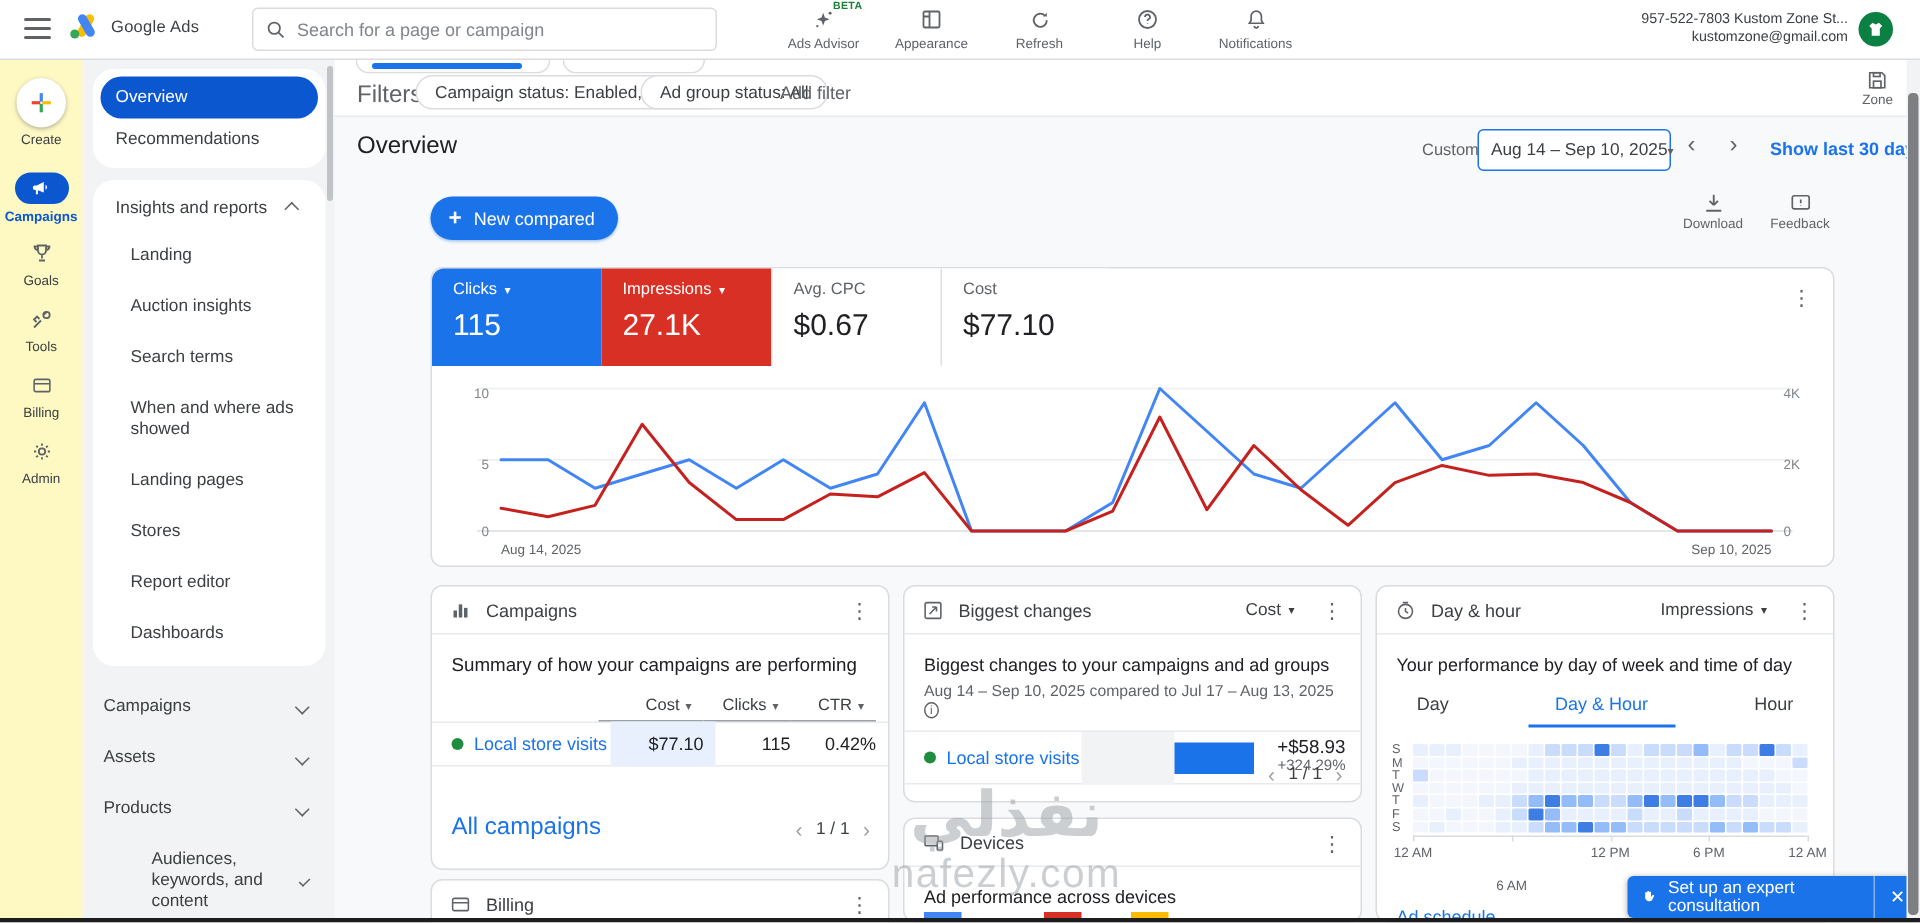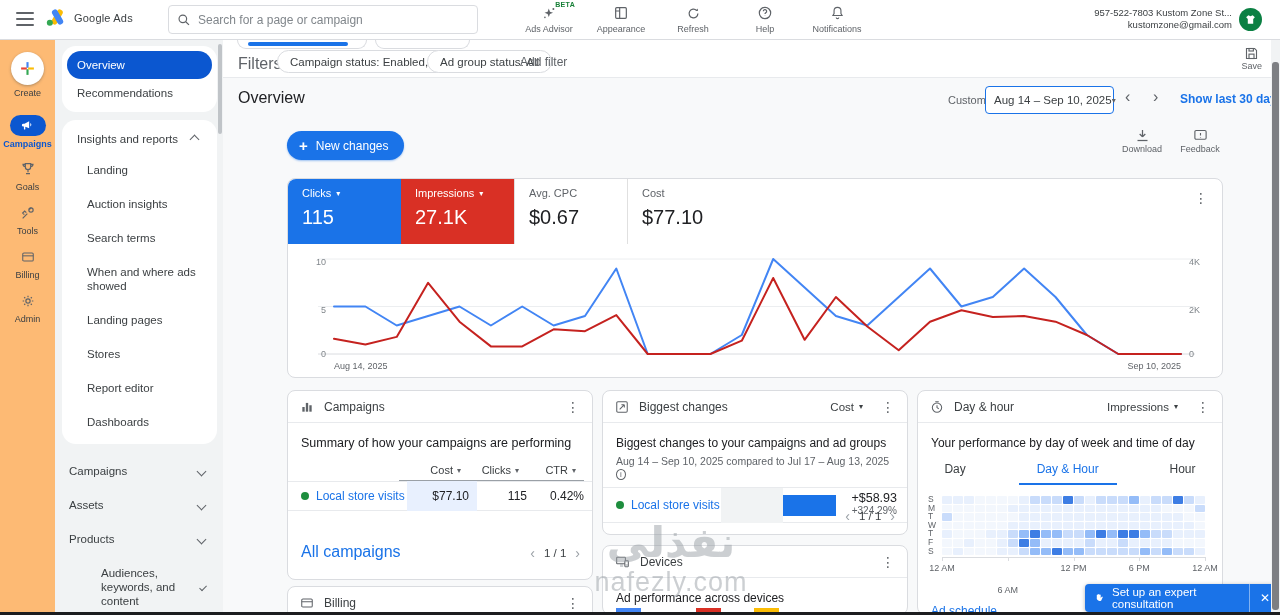--- a/index.html
+++ b/index.html
@@ -17,21 +17,21 @@
   #searchbox input::placeholder { color:#80868b; }
   #topbar-items { position:absolute; right:415px; top:3px; display:flex; gap:16px; }
   .tb-item { display:flex; flex-direction:column; align-items:center; width:56px; cursor:pointer; position:relative; color:#5f6368; }
   .tb-item .tb-ic { height:20px; display:flex; align-items:center; }
   .tb-item .tb-label { font-size:9px; color:#5f6368; margin-top:1px; white-space:nowrap; }
   .tb-badge { position:absolute; top:-2px; right:2px; font-size:7px; color:#188038; font-weight:bold; letter-spacing:.3px; }
   #account { position:absolute; right:48px; top:7px; width:190px; text-align:right; font-size:9.5px; line-height:12px; color:#3c4043; }
   #avatar { position:absolute; right:18px; top:8px; width:23px; height:23px; border-radius:50%; background:#0b8043; display:flex; align-items:center; justify-content:center; cursor:pointer; }
 
   
-  #rail { position:absolute; left:0; top:40px; width:55px; height:575px; background:#fdba74; z-index:20; }
+  #rail { position:absolute; left:0; top:40px; width:55px; height:575px; background:#fef9c3; z-index:20; }
   #create-btn { position:absolute; left:11px; top:12px; width:33px; height:33px; border-radius:50%; background:#fff; box-shadow:0 1px 3px rgba(60,64,67,.4); display:flex; align-items:center; justify-content:center; cursor:pointer; }
   #create-label { position:absolute; top:48px; width:55px; text-align:center; font-size:9px; color:#3c4043; }
   .rail-item { position:absolute; width:55px; display:flex; flex-direction:column; align-items:center; cursor:pointer; color:#5f6368; }
   .rail-pill { width:36px; height:21px; border-radius:11px; display:flex; align-items:center; justify-content:center; }
   .rail-item.active .rail-pill { background:#0b57d0; color:#fff; }
   .rail-label { font-size:9px; color:#3c4043; margin-top:3px; }
   .rail-item.active .rail-label { color:#0b57d0; font-weight:bold; }
 
   
   #sidenav { position:absolute; left:55px; top:40px; width:168px; height:575px; background:#f1f3f4; overflow:hidden; z-index:10; }
@@ -323,39 +323,39 @@
   <div class="filter-chip" style="left:204px;">Ad group status: All</div>
   <span id="add-filter">Add filter</span>
   <div id="save-block">
     <span>
       <svg class="ic" width="15" height="15" viewBox="0 0 24 24" fill="none" stroke="#5f6368" stroke-width="1.8" style="margin:0 auto;">
           <path d="M4 4h13l3 3v13H4z"></path>
           <rect x="8" y="13" width="8" height="7"></rect>
           <rect x="8" y="4" width="7" height="4"></rect>
         </svg>
     </span>
-    <div class="tb-label">Save</div>
+    <div class="tb-label">Zone</div>
   </div>
 </div>
 
 <div id="page-header">
   <div id="page-title">Overview</div>
   <span id="range-type">Custom</span>
   <div id="datebox">
     <span class="dtext">Aug 14 – Sep 10, 2025</span>
     <span class="caret" style="color:#5f6368;">▾</span>
   </div>
   <span class="nav-arrow" style="left:902px;">‹</span>
   <span class="nav-arrow" style="left:930px;">›</span>
   <span id="show-last">Show last 30 days</span>
 </div>
 
 <div id="new-campaign">
   <span class="plus">+</span>
-  <span>New changes</span>
+  <span>New compared</span>
 </div>
 
 <div class="dl-block" style="left:1112px;">
   <svg class="ic" width="15" height="15" viewBox="0 0 24 24" fill="none" stroke="#5f6368" stroke-width="2" style="margin:0 auto;">
       <path d="M12 3v11m0 0l-4.5-4.5M12 14l4.5-4.5"></path>
       <path d="M4 20h16"></path>
     </svg>
   <div class="tb-label">Download</div>
 </div>
 <div class="dl-block" style="left:1170px;">

